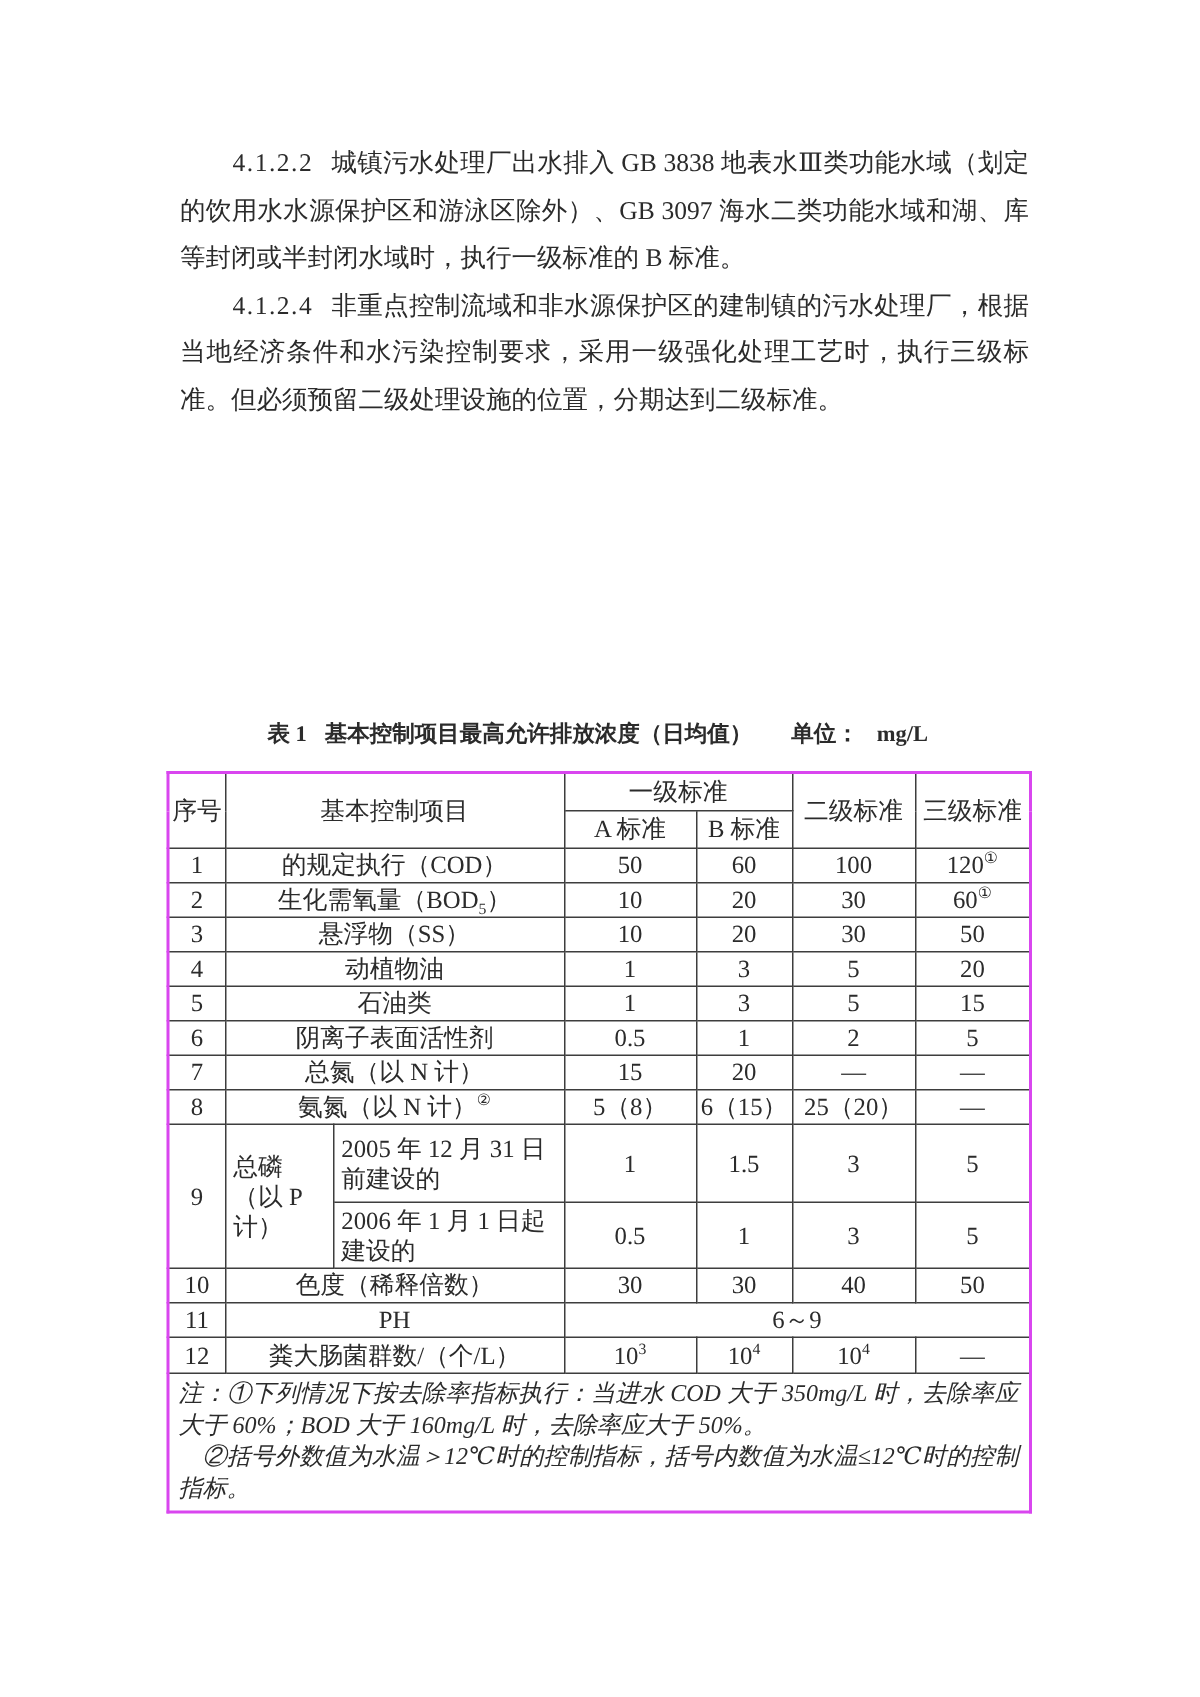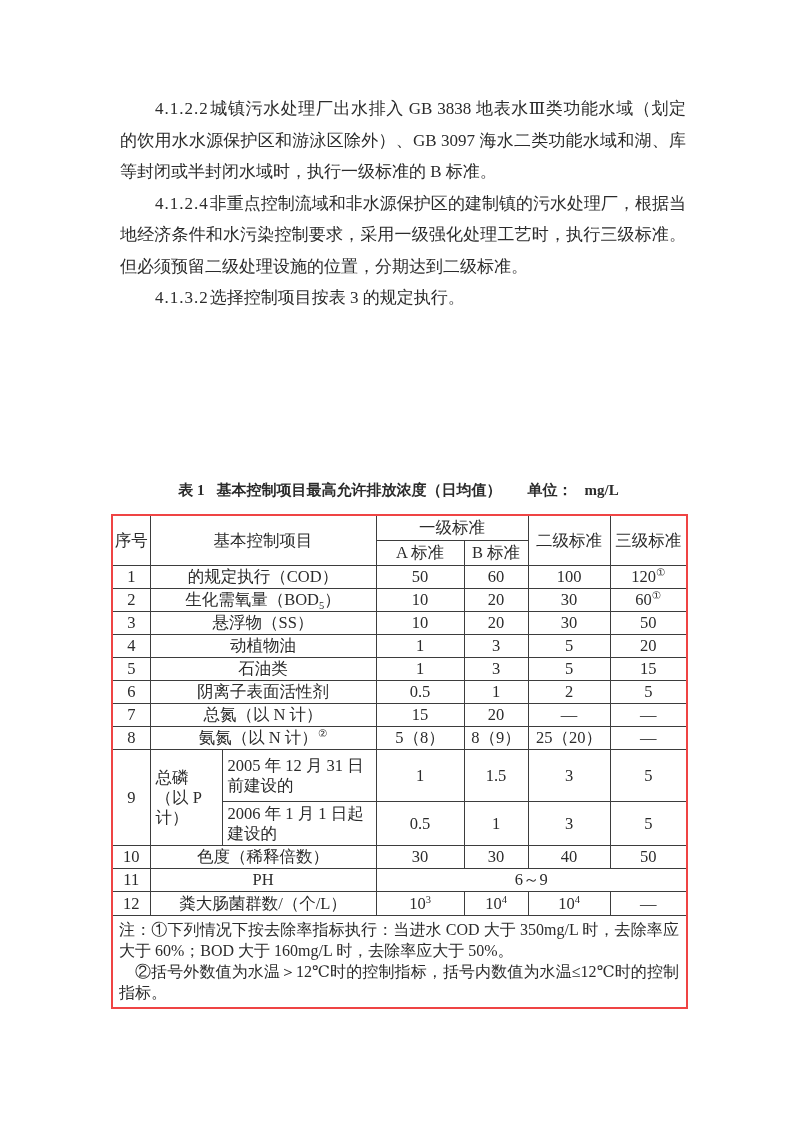--- a/index.html
+++ b/index.html
@@ -17,38 +17,38 @@
   .content {
     position: absolute;
     left: 120px; top: 93px; width: 566px;
     font-size: 17px;
     line-height: 31.5px;
     text-align: justify;
   }
   .content p { margin: 0; }
   .indent2 { text-indent: 35px; }
   .indent1 { text-indent: 16px; }
-  .pnum { margin-right: 1px; letter-spacing: 1px; }
+  .pnum { margin-right: 12px; letter-spacing: 1px; }
   .table-title {
     position: absolute;
     left: 111px; top: 478px; width: 575px;
     text-align: center;
     font-size: 15px;
     font-weight: bold;
     line-height: 25px;
     white-space: nowrap;
   }
   .table-title .tt-gap  { display: inline-block; width: 12px; }
   .table-title .tt-gap2 { display: inline-block; width: 26px; }
   .tblwrap { position: absolute; left: 111px; top: 514px; }
   table {
     border-collapse: collapse;
     table-layout: fixed;
     width: 575px;
-    border: 2px solid #ef4444;
+    border: 2px solid #d946ef;
   }
   th, td {
     border: 1px solid #3d3d3d;
     text-align: center;
     vertical-align: middle;
     font-weight: normal;
     font-size: 16.5px;
     padding: 0;
     overflow: hidden;
   }
@@ -59,33 +59,32 @@
   tr.r12   td { height: 23px; }
   td.item-split { text-align: left; padding-left: 5px; padding-right: 4px; line-height: 20px; }
   sup { font-size: 10.5px; line-height: 0; }
   sub { font-size: 10.5px; line-height: 0; }
   td.notes {
     text-align: left;
     padding: 3px 7px 4px 6px;
     font-size: 16px;
     line-height: 21px;
   }
-  td.notes p { margin: 0; text-align: justify; }
+  td.notes p { margin: 0; text-align: justify; font-style: italic; }
   td.notes p.n2 { text-indent: 16px; }
   .dash { letter-spacing: 0; }
 </style>
 </head>
 <body>
 
 <div class="page">
 
   <div class="content">
     <p class="indent2"><span class="pnum">4.1.2.2</span><span>城镇污水处理厂出水排入 GB 3838 地表水Ⅲ类功能水域（划定的饮用水水源保护区和游泳区除外）、GB 3097 海水二类功能水域和湖、库等封闭或半封闭水域时，执行一级标准的 B 标准。</span></p>
     <p class="indent2"><span class="pnum">4.1.2.4</span><span>非重点控制流域和非水源保护区的建制镇的污水处理厂，根据当地经济条件和水污染控制要求，采用一级强化处理工艺时，执行三级标准。但必须预留二级处理设施的位置，分期达到二级标准。</span></p>
-    <p class="indent2"><span class="pnum">4.1.3.2</span><span>选择控制项目按表 3 的规定执行。</span></p>
   </div>
 
   <div class="table-title">
     <span>表 1</span><span class="tt-gap"></span><span>基本控制项目最高允许排放浓度（日均值）</span><span class="tt-gap2"></span><span>单位：</span><span class="tt-gap"></span><span>mg/L</span>
   </div>
 
   <div class="tblwrap">
     <table>
       <colgroup>
         <col style="width:38px">
@@ -170,21 +169,21 @@
         <td>15</td>
         <td>20</td>
         <td class="dash">—</td>
         <td class="dash">—</td>
       </tr>
 
       <tr class="drow">
         <td>8</td>
         <td colspan="2"><span>氨氮（以 N 计）</span><sup>②</sup></td>
         <td>5（8）</td>
-        <td>8（9）</td>
+        <td>6（15）</td>
         <td>25（20）</td>
         <td class="dash">—</td>
       </tr>
 
       <tr class="r9a">
         <td rowspan="2">9</td>
         <td rowspan="2" class="item-split">总磷（以 P 计）</td>
         <td class="item-split">2005 年 12 月 31 日前建设的</td>
         <td>1</td>
         <td>1.5</td>

